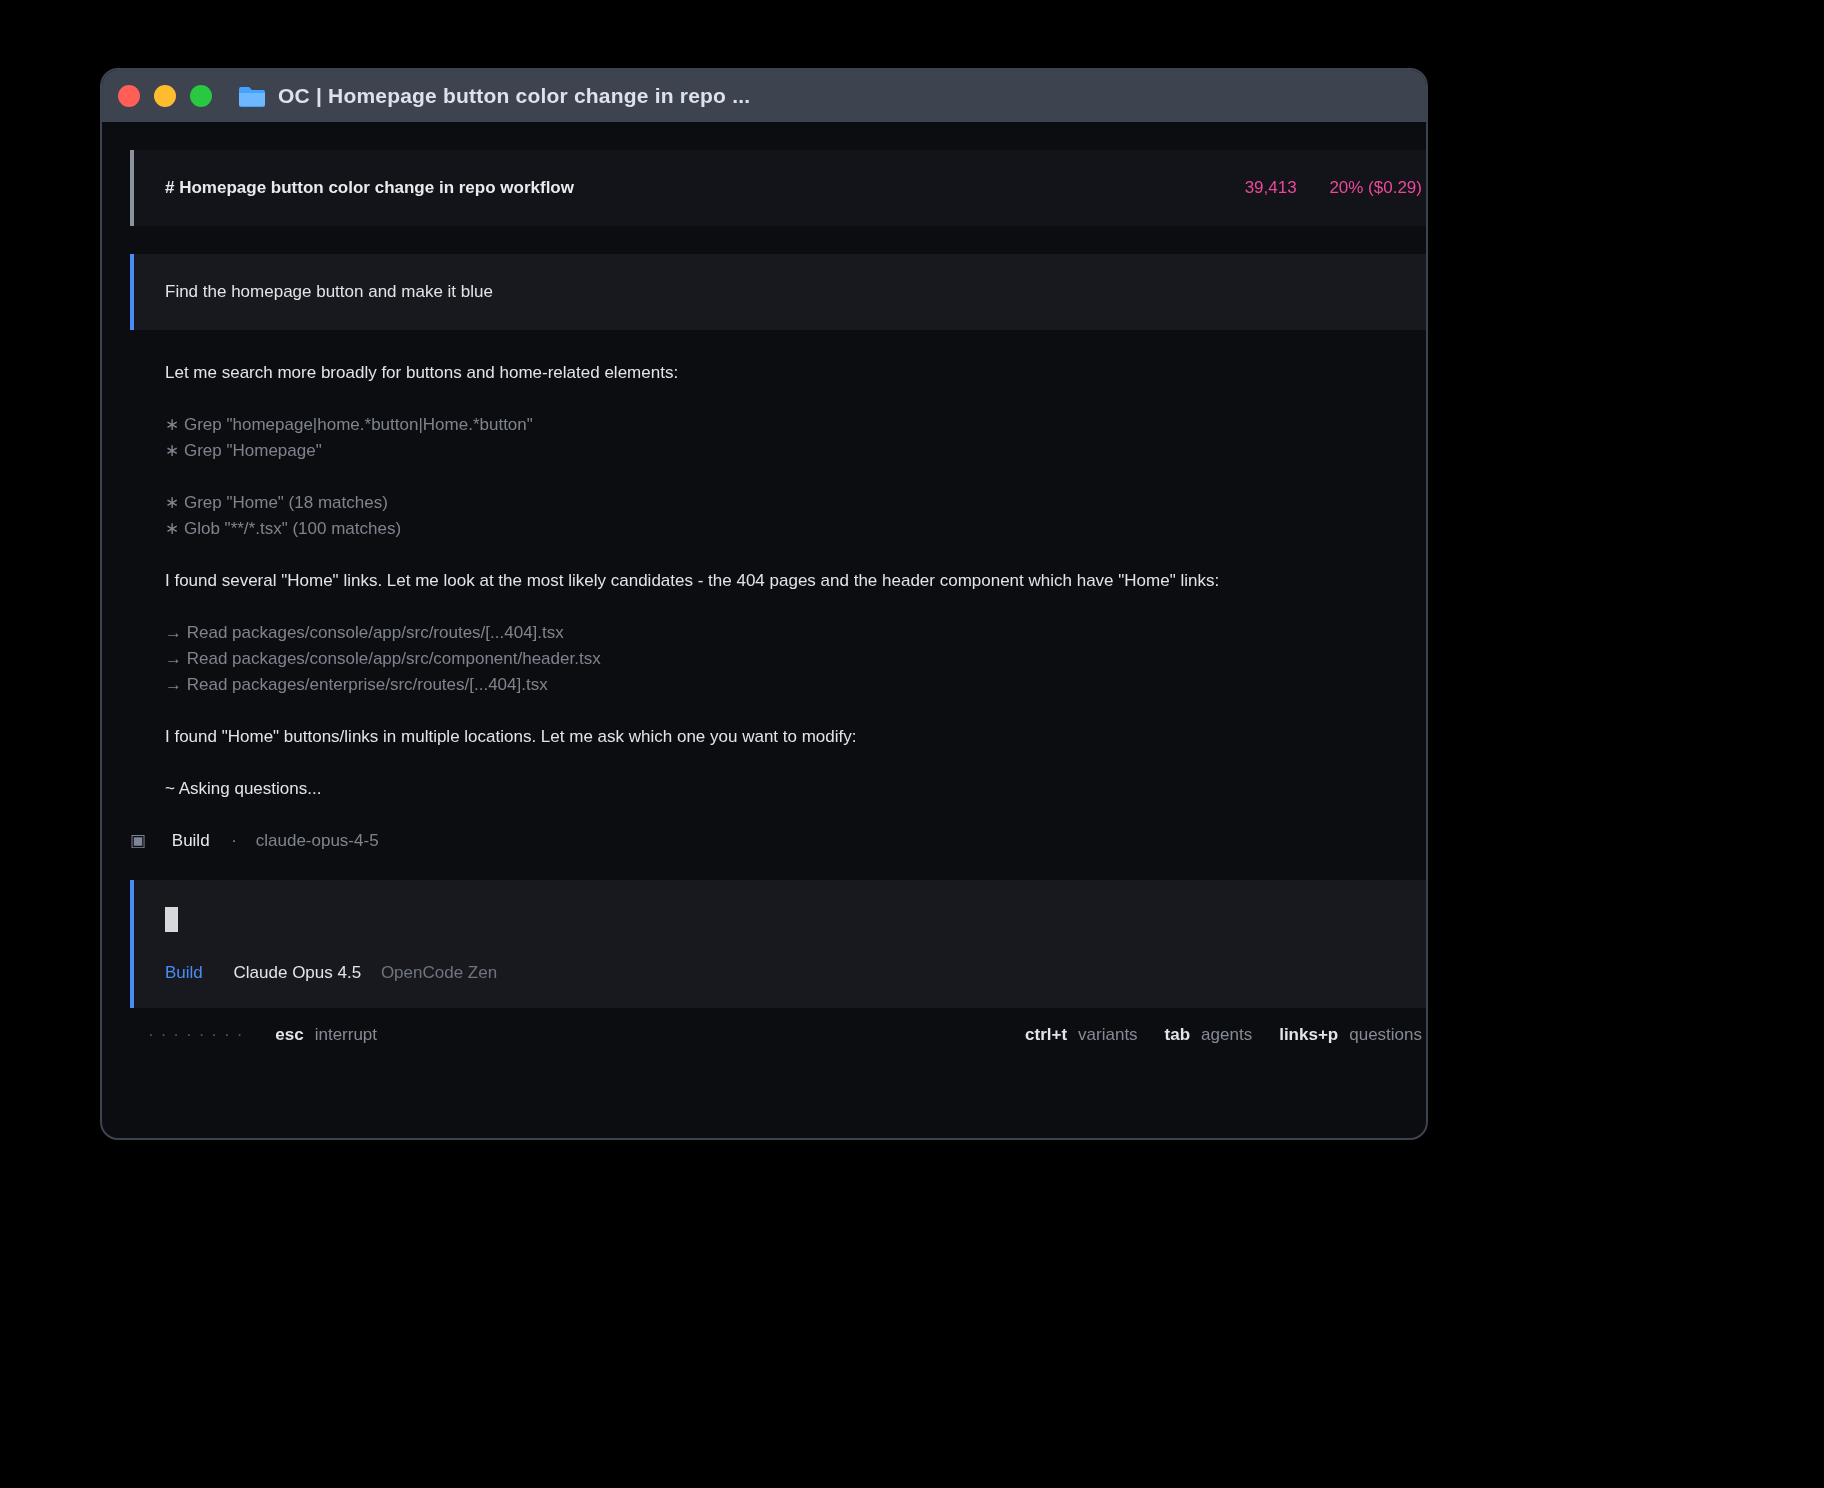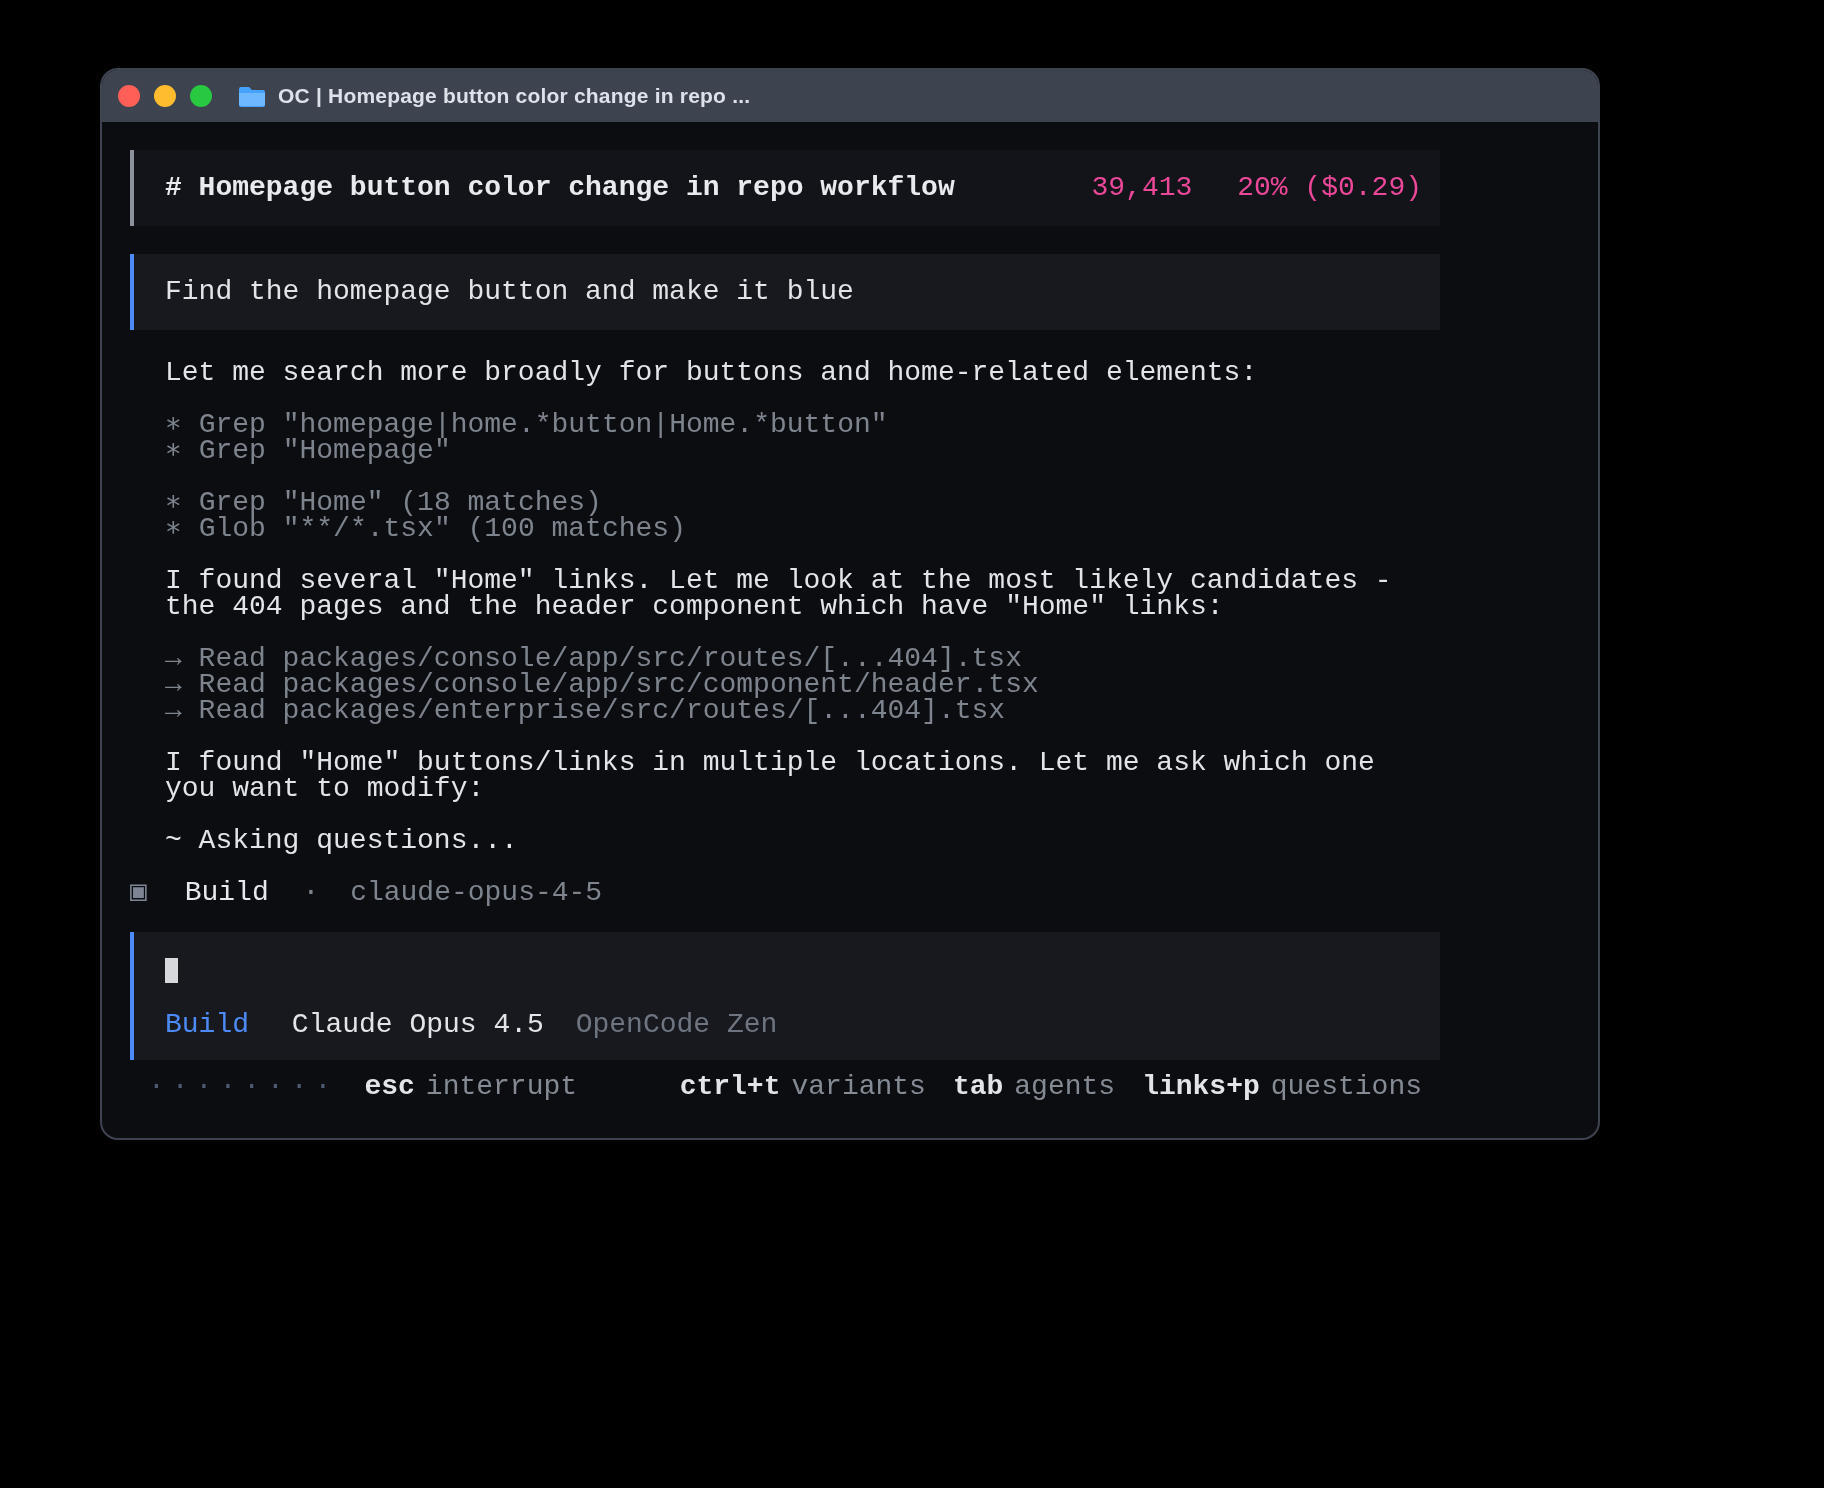--- a/index.html
+++ b/index.html
@@ -1,20 +1,20 @@
 <!DOCTYPE html>
 <html><head>
 <meta charset="utf-8">
 <style>
   * { margin:0; padding:0; box-sizing:border-box; }
   html,body { background:#000; width:1824px; height:1488px; overflow:hidden; }
   .screen { position:relative; width:1824px; height:1488px; background:#000; }
 
   .window {
-    position:absolute; left:100px; top:68px; width:1500px; height:1072px;
+    position:absolute; left:100px; top:68px; width:1328px; height:1072px;
     background:#0c0d10; border:2px solid #3e4350; border-radius:18px; overflow:hidden;
   }
 
   
   .titlebar {
     height:52px; background:#3e4350; display:flex; align-items:center; padding:0 16px;
   }
   .lights { display:flex; gap:14px; align-items:center; }
   .light { width:22px; height:22px; border-radius:50%; }
   .light.red { background:#ff5f57; }
@@ -23,21 +23,21 @@
   .title-wrap { display:flex; align-items:center; margin-left:26px; gap:12px; }
   .folder-icon { display:inline-block; width:28px; height:22px; }
   .window-title {
     font-family:"Liberation Sans", sans-serif; font-weight:bold; font-size:21px;
     color:#dde2ea; letter-spacing:.2px; white-space:nowrap;
   }
 
   
   .content {
     padding:28px 0 0 28px;
-    font-family:Liberation Mono, monospace; font-size:28px; line-height:26px;
+    font-family:Liberation Sans, sans-serif; font-size:17px; line-height:26px;
     color:#e2e4e8;
   }
   .block {
     width:1310px; border-left:4px solid #4c8bf5; background:#17191e;
     padding:25px 18px 25px 31px;
   }
   .header-block {
     background:#121419; border-left-color:#8d939e;
     display:flex; justify-content:space-between; align-items:center;
   }

